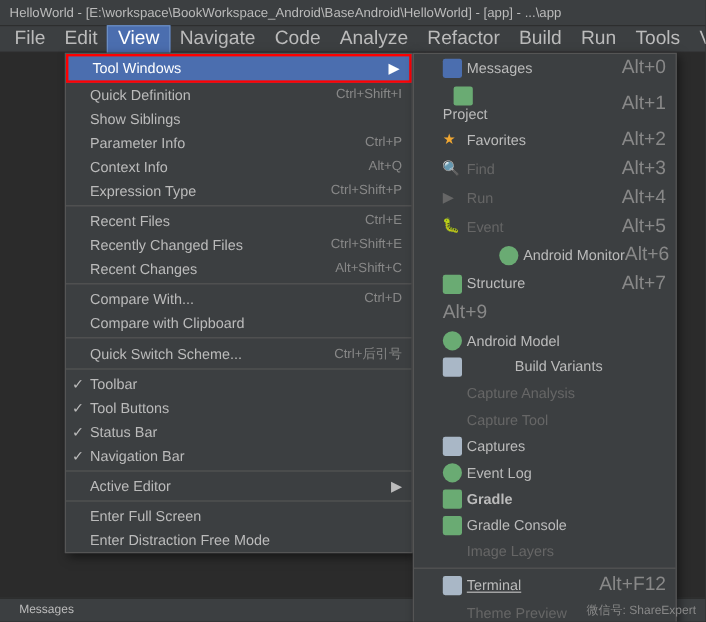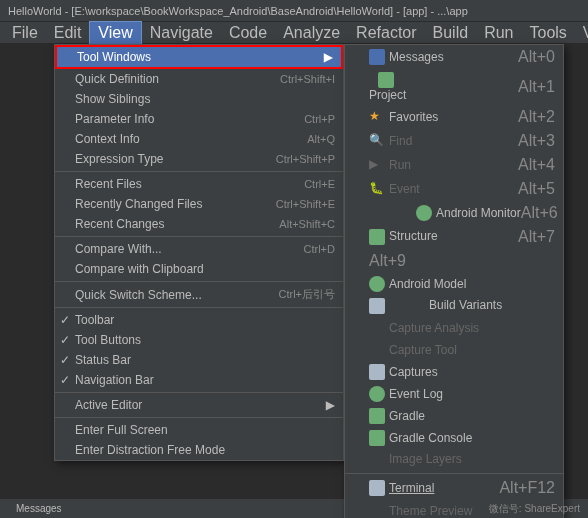--- a/index.html
+++ b/index.html
@@ -363,21 +363,21 @@
       <span>Captures</span>
     </span>
   </div>
   <div class="submenu-item">
     <span style="display:inline-flex;align-items:center;">
       <span style="width:16px;height:16px;background:#6aab73;border-radius:8px;display:inline-block;margin-right:4px;"></span>
       <span>Event Log</span>
     </span>
   </div>
   <div class="submenu-item">
-    <span style="display:inline-flex;align-items:center;">
+    <span style="display:inline-flex;align-items:center;font-weight:bold;">
       <span style="width:16px;height:16px;background:#6aab73;border-radius:2px;display:inline-block;margin-right:4px;"></span>
       <span>Gradle</span>
     </span>
   </div>
   <div class="submenu-item">
     <span style="display:inline-flex;align-items:center;justify-content:space-between;">
       <span style="width:16px;height:16px;background:#6aab73;border-radius:2px;display:inline-block;margin-right:4px;"></span>
       <span>Gradle Console</span>
     </span>
   </div>

